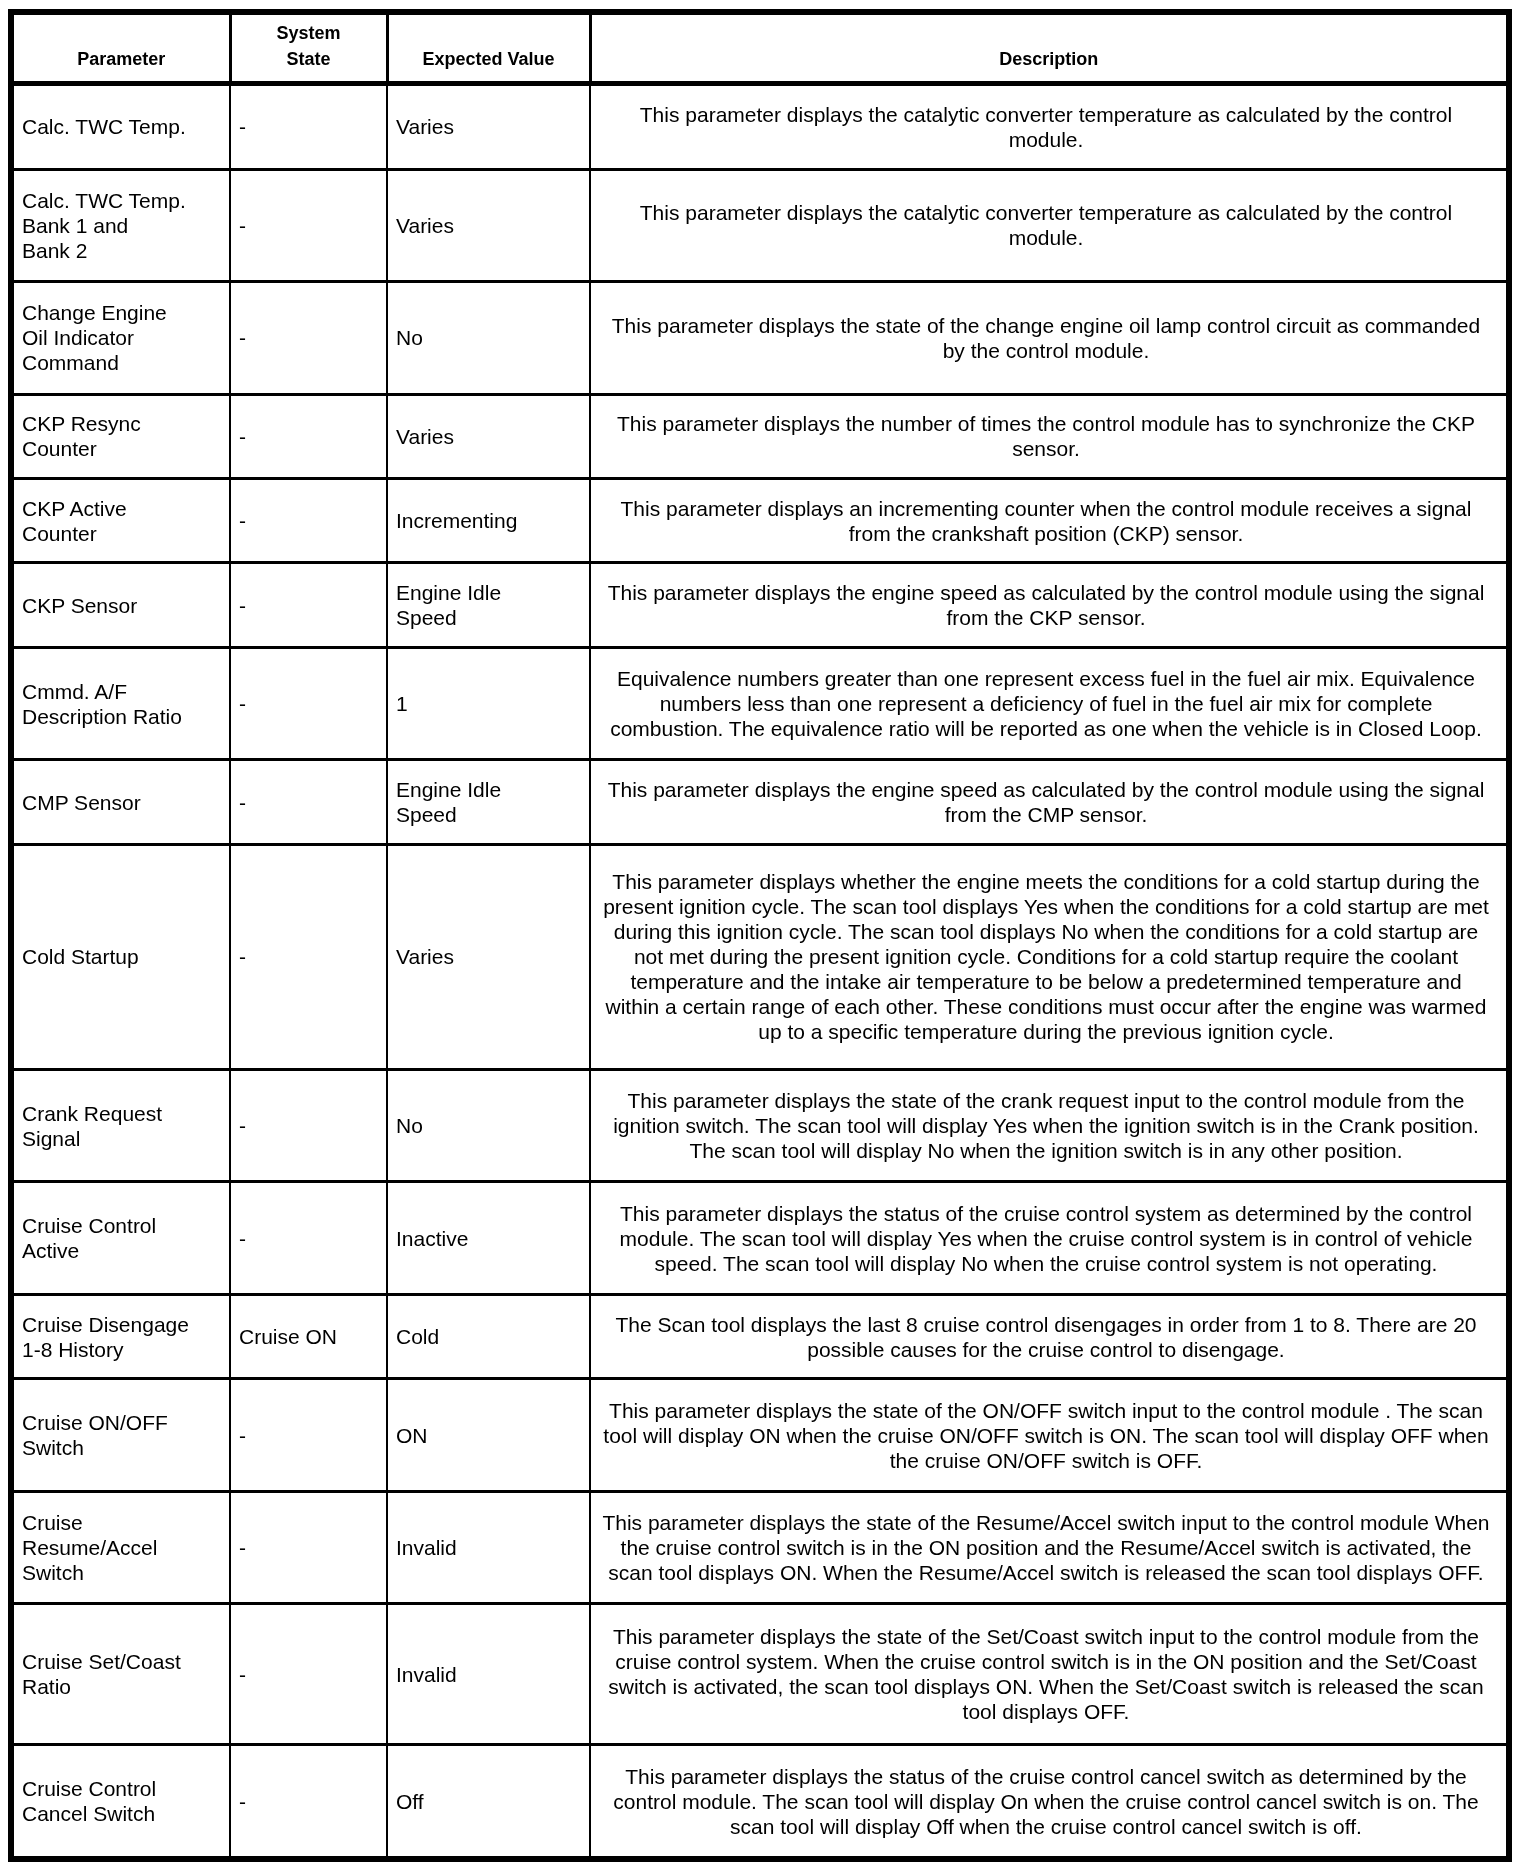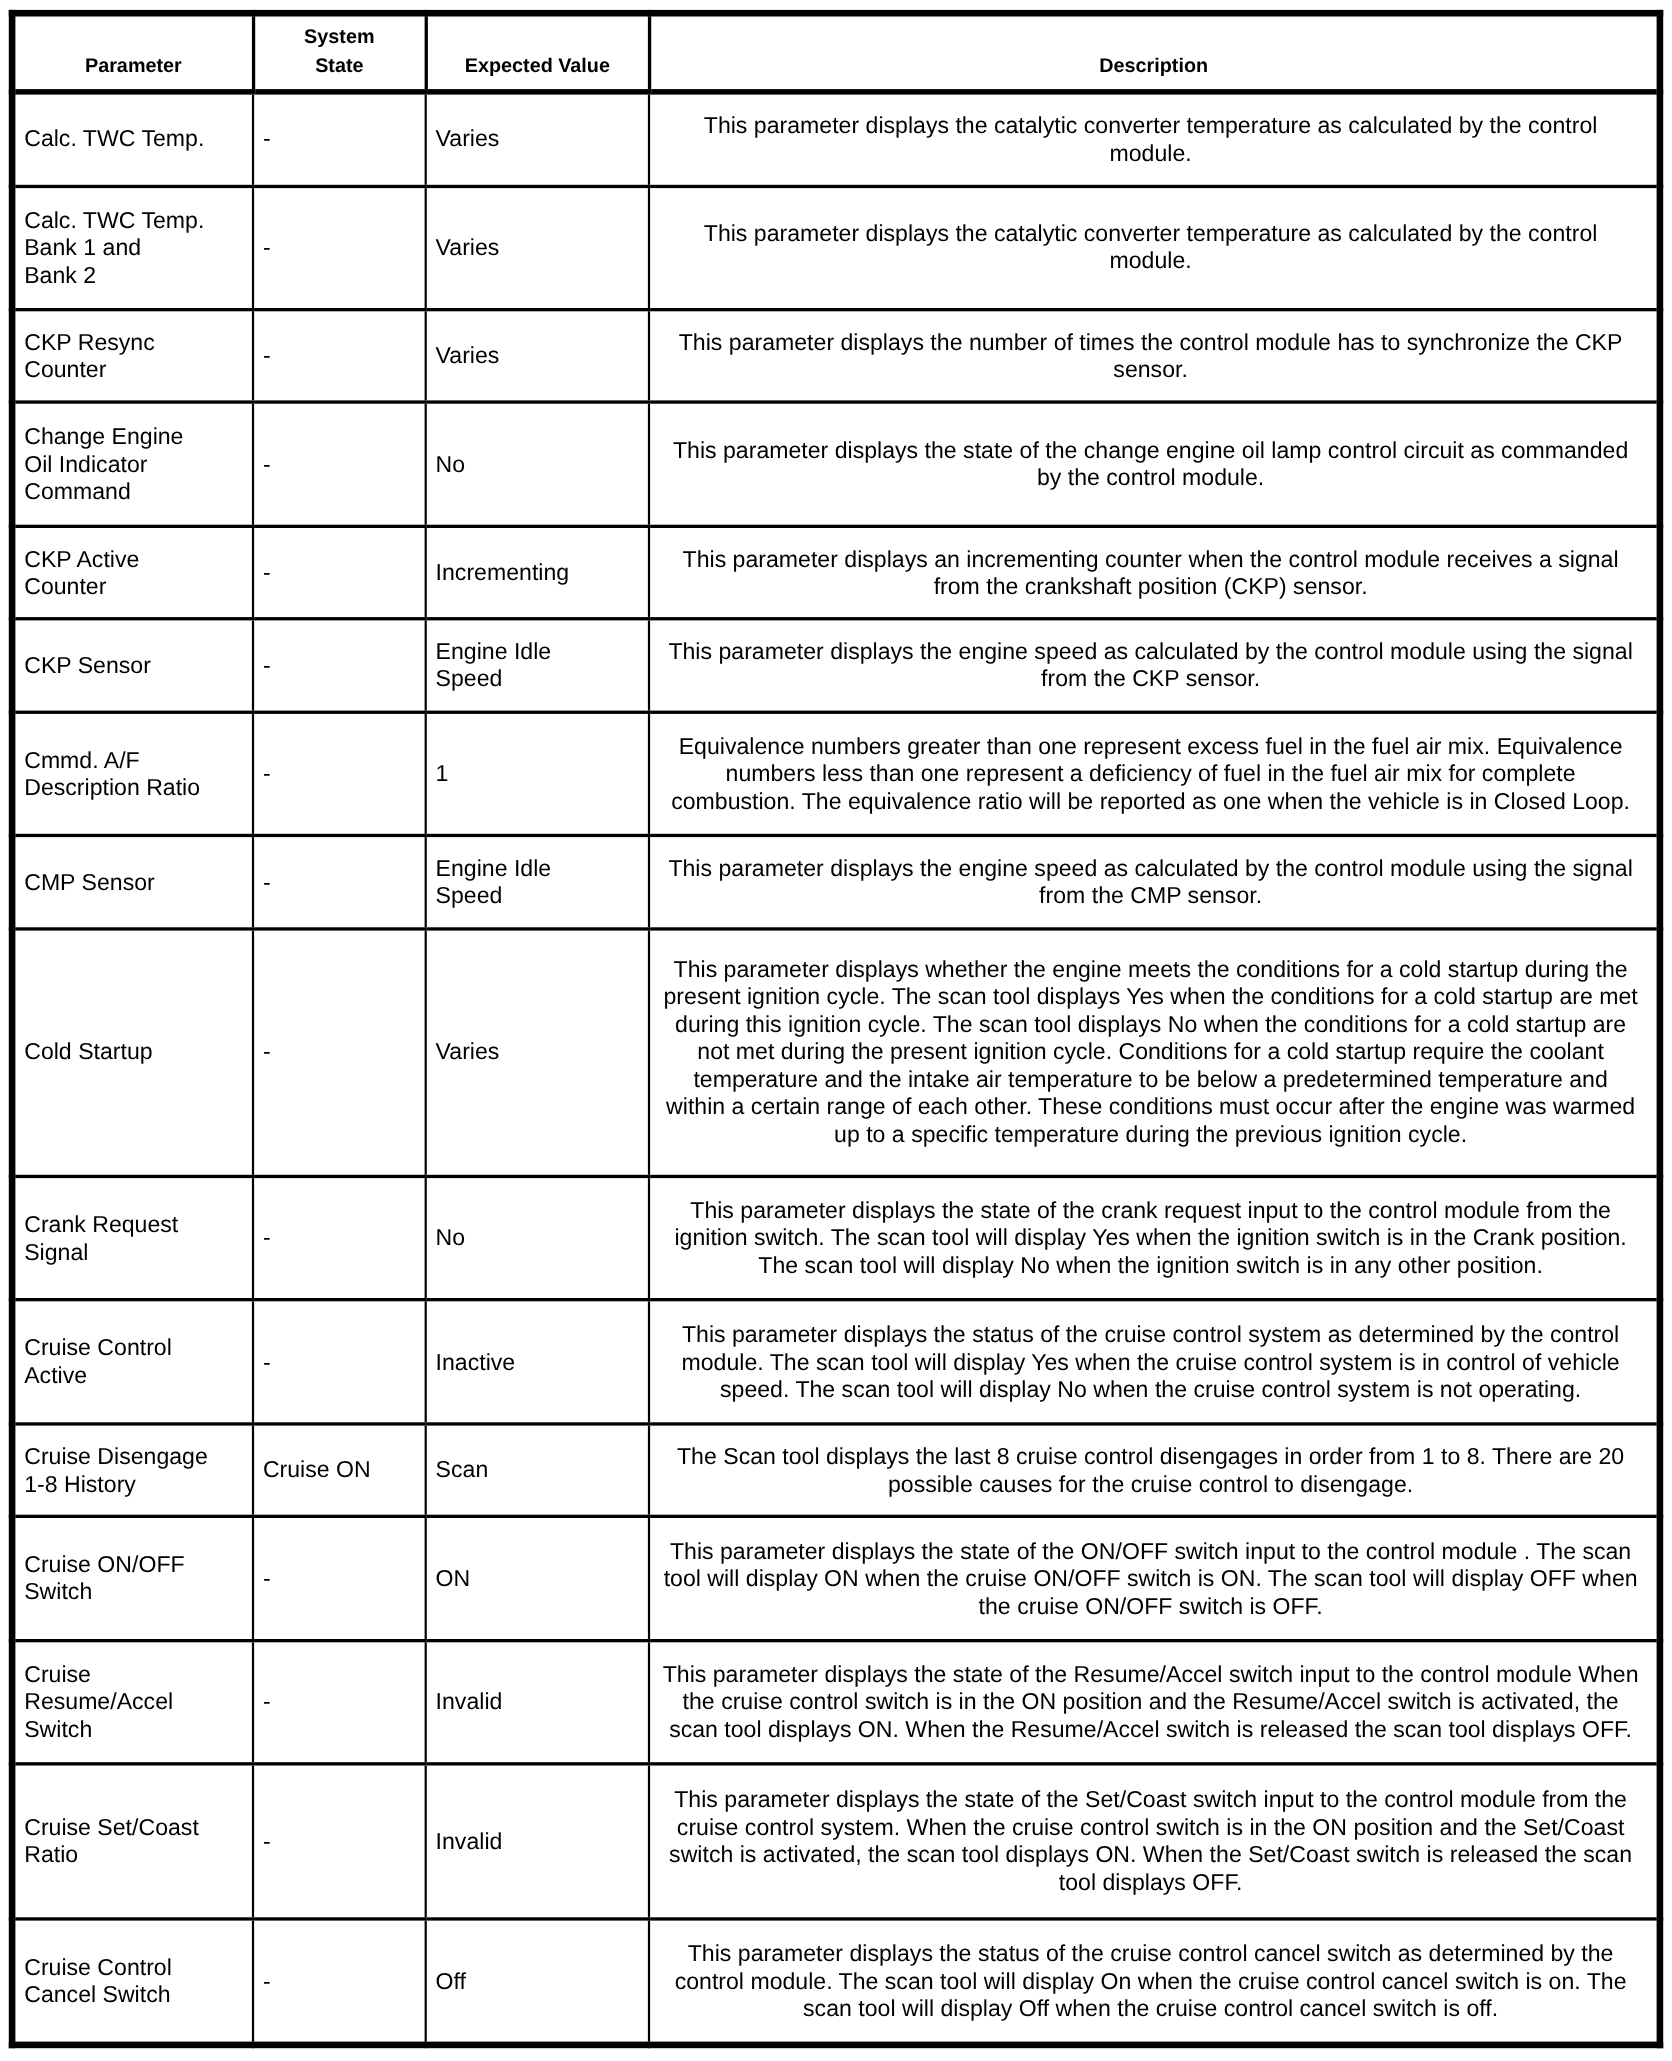--- a/index.html
+++ b/index.html
@@ -89,37 +89,37 @@
   <tr>
     <td class="cell-param">Calc. TWC Temp.
 Bank 1 and
 Bank 2</td>
     <td class="cell-state">-</td>
     <td class="cell-expect">Varies</td>
     <td class="cell-desc">This parameter displays the catalytic converter temperature as calculated by the control module.</td>
   </tr>
 
   <tr>
-    <td class="cell-param">CKP Resync
-Counter</td>
-    <td class="cell-state">-</td>
-    <td class="cell-expect">Varies</td>
-    <td class="cell-desc">This parameter displays the number of times the control module has to synchronize the CKP sensor.</td>
-  </tr>
-
-  <tr>
     <td class="cell-param">Change Engine
 Oil Indicator
 Command</td>
     <td class="cell-state">-</td>
     <td class="cell-expect">No</td>
     <td class="cell-desc">This parameter displays the state of the change engine oil lamp control circuit as commanded by the control module.</td>
   </tr>
 
   <tr>
+    <td class="cell-param">CKP Resync
+Counter</td>
+    <td class="cell-state">-</td>
+    <td class="cell-expect">Varies</td>
+    <td class="cell-desc">This parameter displays the number of times the control module has to synchronize the CKP sensor.</td>
+  </tr>
+
+  <tr>
     <td class="cell-param">CKP Active
 Counter</td>
     <td class="cell-state">-</td>
     <td class="cell-expect">Incrementing</td>
     <td class="cell-desc">This parameter displays an incrementing counter when the control module receives a signal from the crankshaft position (CKP) sensor.</td>
   </tr>
 
   <tr>
     <td class="cell-param">CKP Sensor</td>
     <td class="cell-state">-</td>
@@ -164,21 +164,21 @@
 Active</td>
     <td class="cell-state">-</td>
     <td class="cell-expect">Inactive</td>
     <td class="cell-desc">This parameter displays the status of the cruise control system as determined by the control module. The scan tool will display Yes when the cruise control system is in control of vehicle speed. The scan tool will display No when the cruise control system is not operating.</td>
   </tr>
 
   <tr>
     <td class="cell-param">Cruise Disengage
 1-8 History</td>
     <td class="cell-state">Cruise ON</td>
-    <td class="cell-expect">Scan</td>
+    <td class="cell-expect">Cold</td>
     <td class="cell-desc">The Scan tool displays the last 8 cruise control disengages in order from 1 to 8. There are 20 possible causes for the cruise control to disengage.</td>
   </tr>
 
   <tr>
     <td class="cell-param">Cruise ON/OFF
 Switch</td>
     <td class="cell-state">-</td>
     <td class="cell-expect">ON</td>
     <td class="cell-desc">This parameter displays the state of the ON/OFF switch input to the control module . The scan tool will display ON when the cruise ON/OFF switch is ON. The scan tool will display OFF when the cruise ON/OFF switch is OFF.</td>
   </tr>

